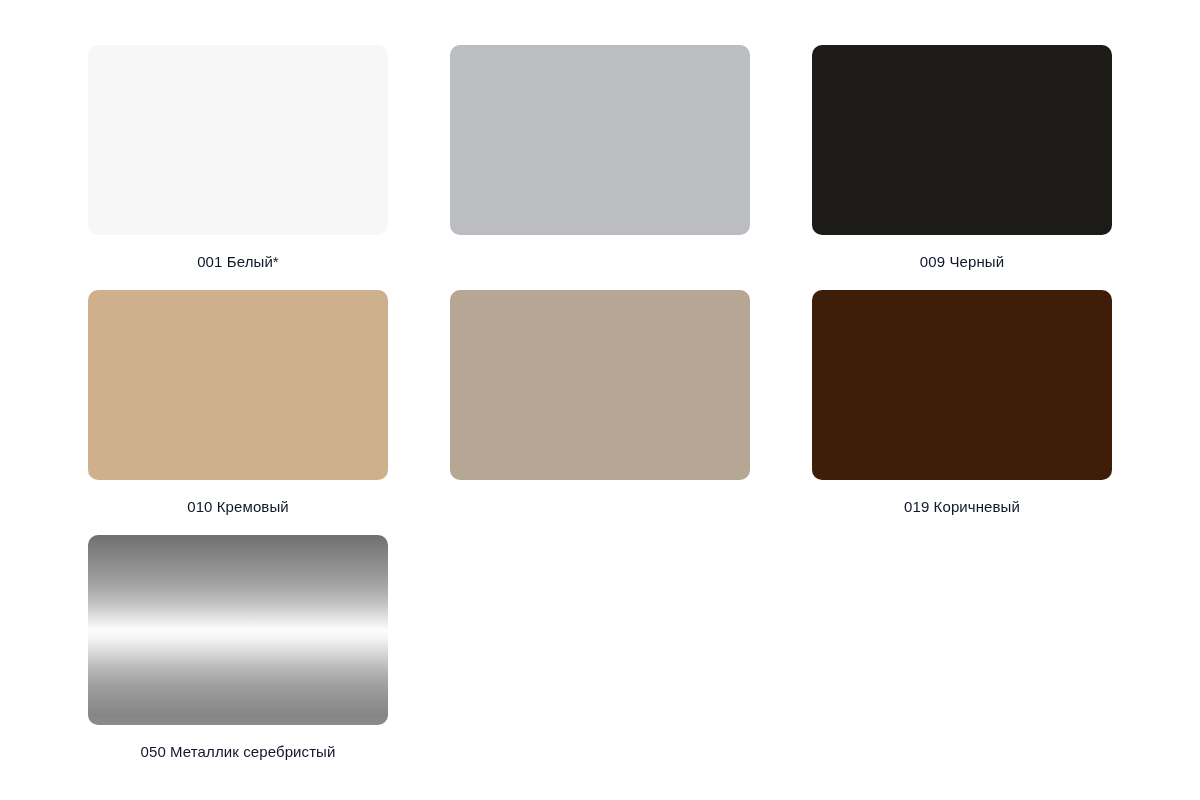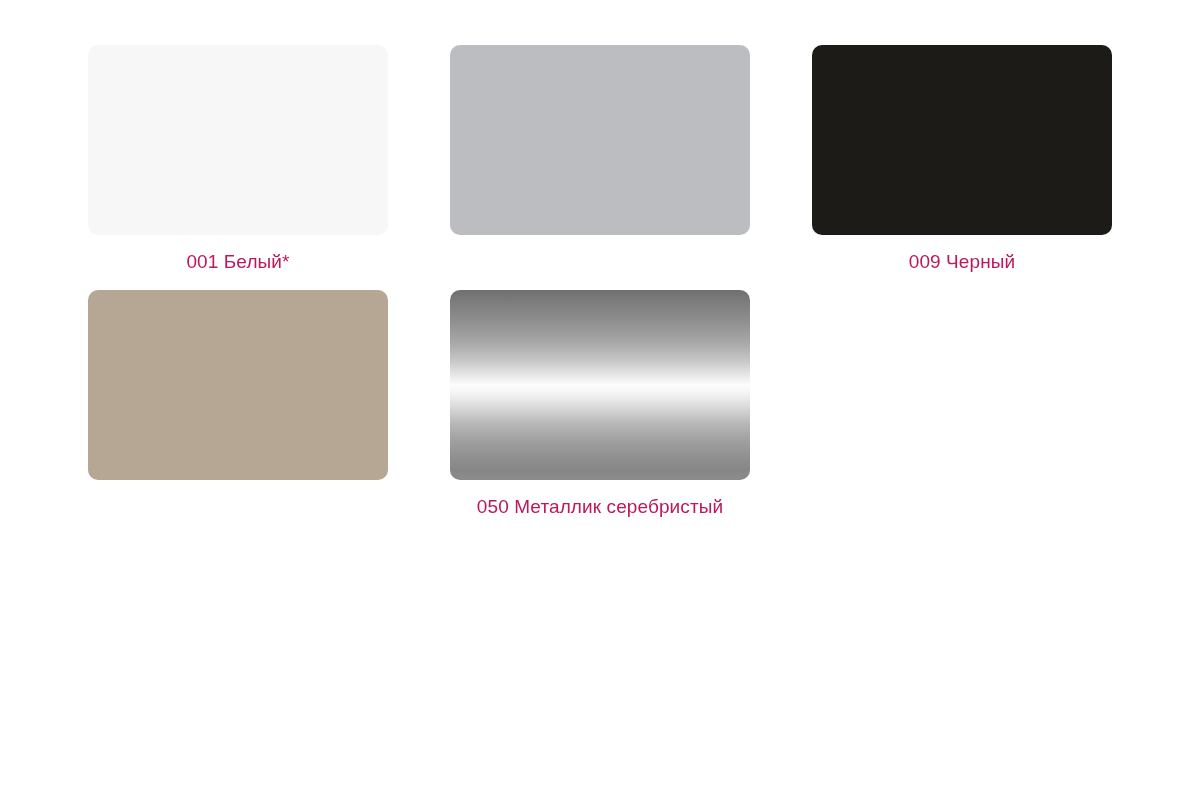--- a/index.html
+++ b/index.html
@@ -36,23 +36,23 @@
   .swatch-chip {
     width: 300px;
     height: 190px;
     border-radius: 10px;
     position: relative;
     overflow: hidden;
   }
 
   .swatch-label {
     margin-top: 15px;
-    font-size: 19px;
+    font-size: 15px;
     line-height: 24px;
-    color: #be185d;
+    color: #0f172a;
     text-align: center;
     white-space: nowrap;
     letter-spacing: 0.1px;
   }
 
   
   .chip-metallic {
     background: linear-gradient(to bottom,
       #6f6f6f 0%,
       #7c7c7c 6%,
@@ -132,25 +132,33 @@
   <div class="swatch-cell">
     <div class="swatch-chip" style="background-color:#bcbdc0;"></div>
   </div>
 
   <div class="swatch-cell">
     <div class="swatch-chip" style="background-color:#1c1b18;"></div>
     <div class="swatch-label">009 Черный</div>
   </div>
 
 
+  <div class="swatch-cell">
+    <div class="swatch-chip" style="background-color:#ceb18c;"></div>
+    <div class="swatch-label">010 Кремовый</div>
+  </div>
 
   <div class="swatch-cell">
     <div class="swatch-chip" style="background-color:#b6a794;"></div>
   </div>
 
+  <div class="swatch-cell">
+    <div class="swatch-chip" style="background-color:#3e1e09;"></div>
+    <div class="swatch-label">019 Коричневый</div>
+  </div>
 
   <div class="swatch-cell">
     <div class="swatch-chip chip-metallic"></div>
     <div class="swatch-label">050 Металлик серебристый</div>
   </div>
 
 
 </div>
 
 </body></html>

